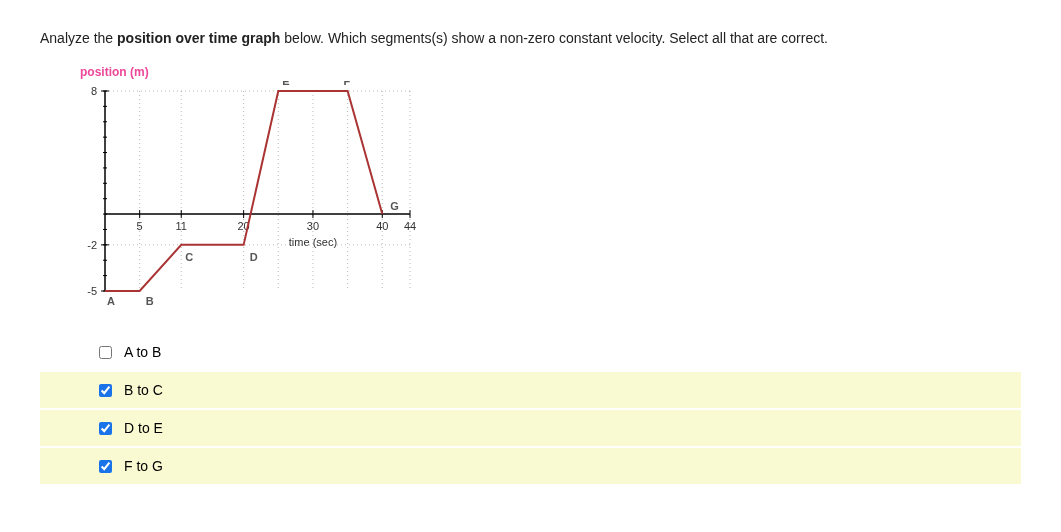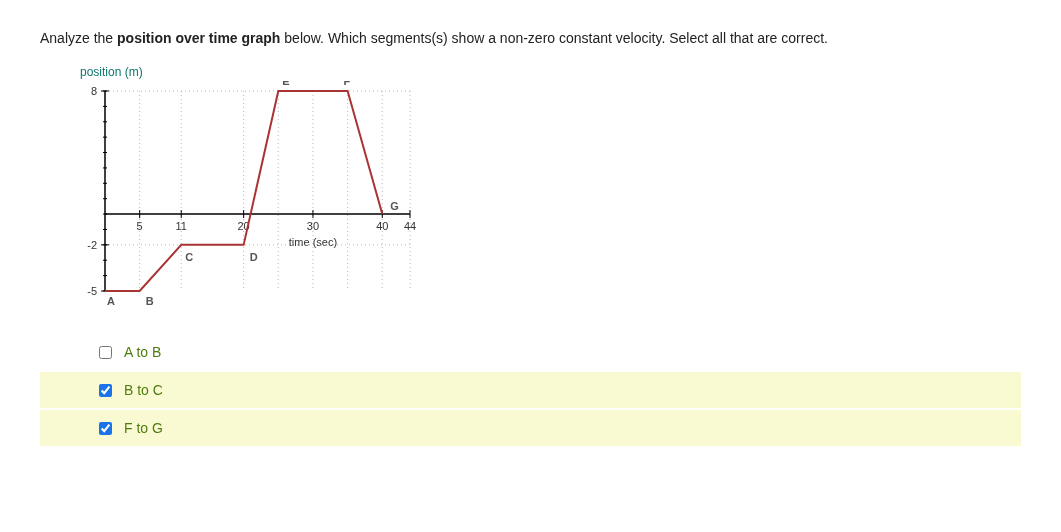--- a/index.html
+++ b/index.html
@@ -13,23 +13,23 @@
   }
   .question {
     margin-bottom: 19px;
     color: #222;
   }
   .question b { font-weight: bold; }
   .graph-area {
     margin: 10px 0 20px 20px;
   }
   .ylabel {
-    font-weight: normal;
+    font-weight: bold;
     font-size: 12px;
-    color: #0f766e;
+    color: #ec4899;
     margin-left: 20px;
     margin-bottom: 2px;
   }
   .options {
     margin-top: 20px;
   }
   .opt-row {
     display: flex;
     align-items: center;
     padding: 8px 0 8px 55px;
@@ -38,21 +38,21 @@
   }
   .opt-row.selected {
     background: #fafad2; 
     align-items: center;
   }
   .opt-row input[type=checkbox] {
     margin-right: 12px;
     accent-color: #1a73e8;
   }
   .opt-label {
-    color: #4d7c0f;
+    color: #000000;
   }
   svg .segline { stroke:#a33; stroke-width:2; fill:none; }
   svg .axis { stroke:#000; stroke-width:1.5; fill:none; }
   svg .tick { stroke:#000; stroke-width:1; }
   svg .dotgrid { stroke:#888; stroke-width:0.6; stroke-dasharray:1 3; }
   svg text { font-family: Arial; font-size:11px; fill:#333; }
   svg .ptlabel { font-weight:bold; fill:#555; }
 </style>
 </head>
 <body>
@@ -124,15 +124,19 @@
     <div class="opt-row">
       <input type="checkbox" style="">
       <span class="opt-label">A to B</span>
     </div>
     <div class="opt-row selected">
       <input type="checkbox" checked="" style="">
       <span class="opt-label">B to C</span>
     </div>
     <div class="opt-row selected">
       <input type="checkbox" checked="" style="">
+      <span class="opt-label">D to E</span>
+    </div>
+    <div class="opt-row selected">
+      <input type="checkbox" checked="" style="">
       <span class="opt-label">F to G</span>
     </div>
   </div>
 
 </body></html>

